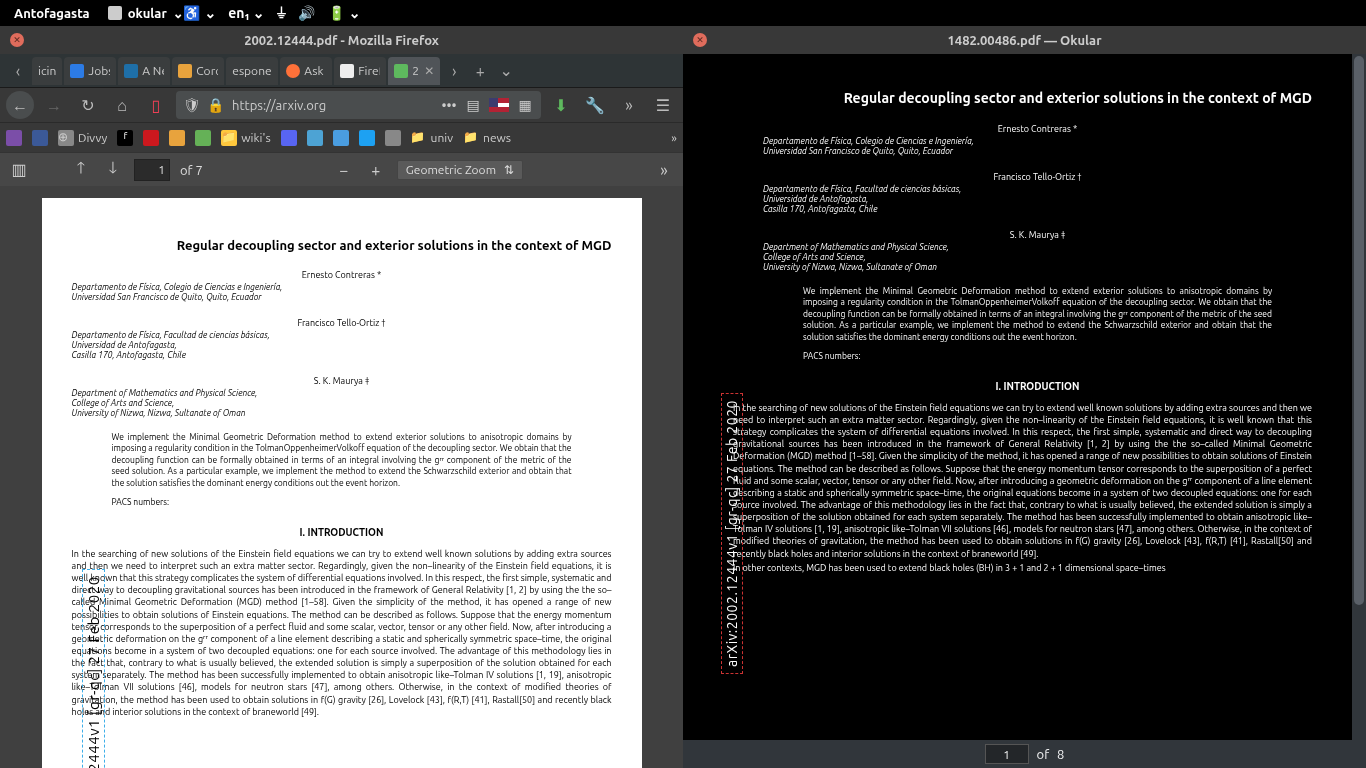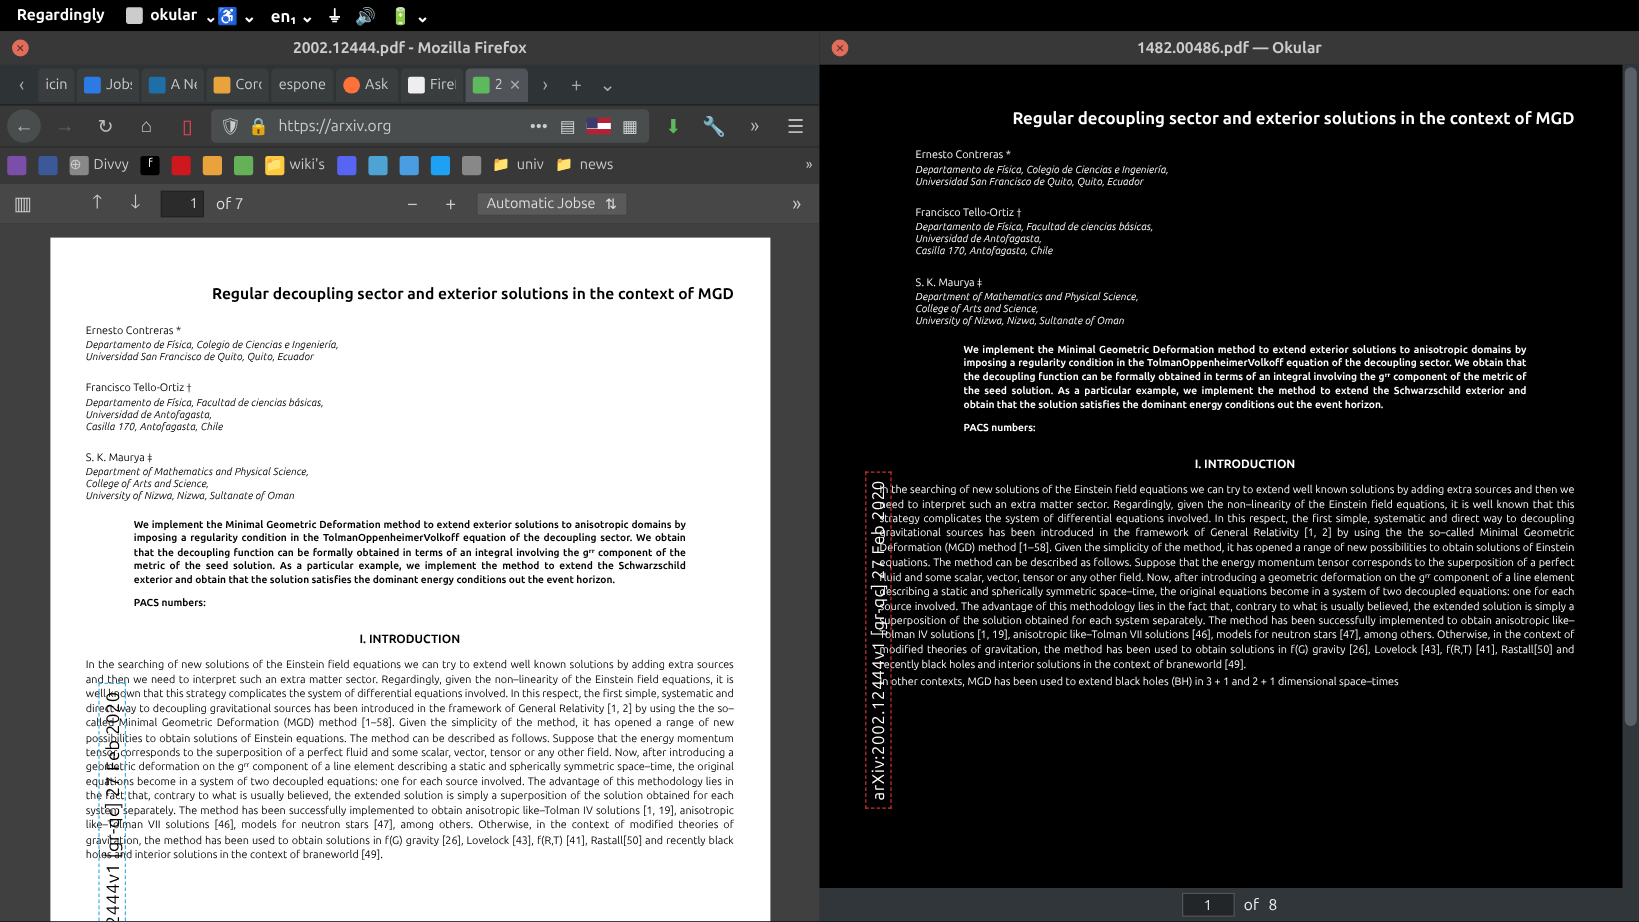--- a/index.html
+++ b/index.html
@@ -37,43 +37,43 @@
 .bm .bi { width: 16px; height: 16px; border-radius: 2px; }
 .pdfbar { height: 34px; background: #474747; display: flex; align-items: center; padding: 0 8px; gap: 10px; color: #ddd; font-size: 13px; border-top:1px solid #333;}
 .pdfbar input.pn { width: 36px; height: 22px; background: #2b2b2b; border: 1px solid #222; color: #ddd; text-align: right; padding-right: 4px; font-size: 12px;}
 .pdfbar .zoom-select { background: #5a5a5a; border: 1px solid #444; color: #ddd; padding: 2px 8px; border-radius: 2px; font-size: 12px; display:flex; align-items:center; gap:8px;}
 .pdfbar .spacer { flex: 1; }
 .pdfbar .tb-btn { width:22px; text-align:center; font-size:16px; color:#ccc;}
 .pdfviewer { flex: 1; background: #404040; overflow: hidden; display: flex; justify-content: center; padding-top: 12px; position: relative;}
 .page-white { width: 600px; background: #fff; color: #000; padding: 40px 30px 20px; position: relative; font-family: 'Times New Roman', serif; font-size: 9px; }
 .page-black { flex:1; background: #000; color: #fff; padding: 36px 40px 20px 80px; position: relative; font-family: 'Times New Roman', serif; font-size: 10px; overflow:hidden;}
 .ptitle { text-align: right; font-weight: bold; font-size: 13px; margin-bottom: 18px; }
-.pauthor { text-align: left; font-size: 9px; margin-bottom: 2px; }
+.pauthor { text-align: center; font-size: 9px; margin-bottom: 2px; }
 .paff { font-style: italic; font-size: 8.5px; }
 .psect { margin-top: 16px; }
-.abstract { margin: 14px 40px 0; text-align: justify; font-size: 8.5px; line-height: 1.35; font-weight: bold; }
+.abstract { margin: 14px 40px 0; text-align: justify; font-size: 8.5px; line-height: 1.35; }
 .bodytext { text-align: justify; font-size: 9px; line-height: 1.35; }
 .sechdr { text-align: center; font-weight: bold; font-size: 10px; margin: 18px 0 10px; }
 .arxiv-tag { position: absolute; left: 8px; top: 380px; transform: rotate(-90deg); transform-origin: left top; font-size: 15px; letter-spacing: 0.5px; white-space: nowrap; }
 .arxiv-tag.white { border: 1px dashed #3daee9; padding: 2px 6px; color: #000; top: 670px; left: 40px;}
 .arxiv-tag.black { border: 1px dashed #cc3333; padding: 2px 6px; color: #fff; top: 620px; left: 38px; font-size:14px;}
 .okular-menu { height: 26px; background: #31363b; display: flex; align-items: center; padding: 0 10px; gap: 18px; color: #eff0f1; font-size: 13px; }
 .okular-menu span u { text-decoration: underline; }
 .okular-page-footer { height: 28px; background: #31363b; display:flex; align-items:center; justify-content:center; gap:8px; color:#eff0f1; font-size:13px;}
 .okular-page-footer input { width:44px; height:20px; background:#232629; border:1px solid #555; color:#eff0f1; text-align:center; font-size:12px;}
 .okular-body { flex:1; display:flex; background:#232629; position:relative;}
 .okular-scroll { width:14px; background:#31363b; display:flex; flex-direction:column;}
 .okular-scroll .thumb { width:10px; margin:2px auto; background:#5a6068; border-radius:5px;}
 </style>
 </head>
 <body>
 
 <div class="topbar">
   <div class="topbar-left">
-    <span>Regardingly</span>
+    <span>Antofagasta</span>
     <span class="tb-app">
       <span class="tb-icon"></span>
       <span>okular</span>
       <span>⌄</span>
     </span>
   </div>
   <div class="topbar-right">
     <span>♿ ⌄</span>
     <span><span>en₁</span> ⌄</span>
     <span>⏚</span>
@@ -207,21 +207,21 @@
       <span class="tb-btn">▥</span>
       <span class="spacer" style="flex:0 0 20px"></span>
       <span class="tb-btn">🡑</span>
       <span class="tb-btn">🡓</span>
       <input class="pn" value="1" style="">
       <span>of 7</span>
       <span class="spacer"></span>
       <span class="tb-btn">−</span>
       <span class="tb-btn">+</span>
       <span class="zoom-select">
-          <span>Automatic Jobse</span>
+          <span>Geometric Zoom</span>
           <span>⇅</span>
         </span>
       <span class="spacer"></span>
       <span class="tb-btn">»</span>
     </div>
 
     <div class="pdfviewer">
       <div class="page-white">
         <div class="arxiv-tag white">arXiv:2002.12444v1  [gr-qc]  27 Feb 2020</div>
         <div class="ptitle">Regular decoupling sector and exterior solutions in the context of MGD</div>

